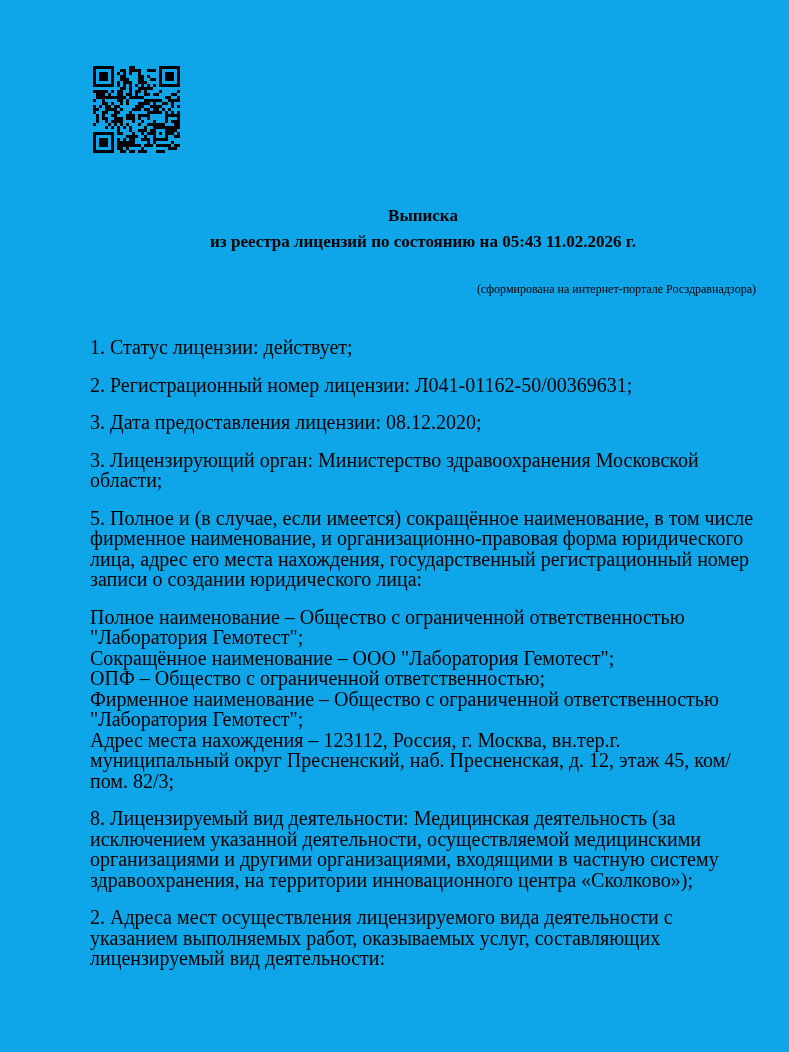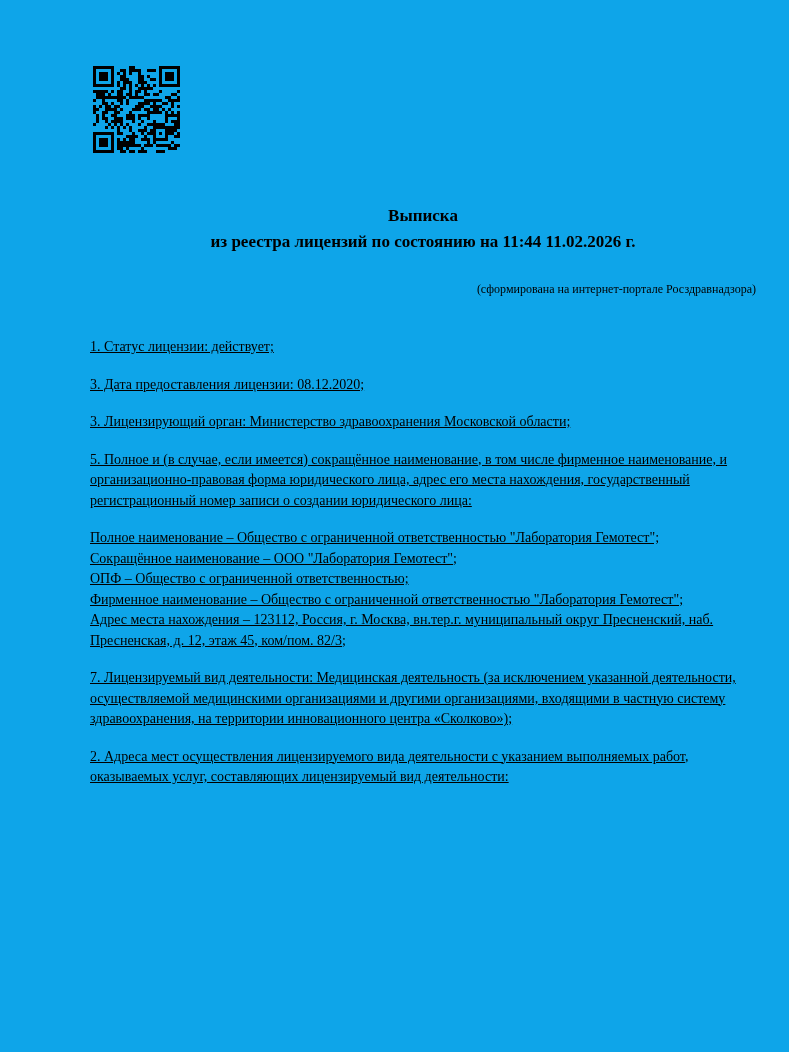--- a/index.html
+++ b/index.html
@@ -36,23 +36,22 @@
     line-height: 26px;
   }
   .subtitle {
     text-align: right;
     font-size: 12px;
     line-height: 17px;
     margin-top: 26px;
   }
   .paragraphs {
     margin-top: 39px;
-    font-size: 14px;
+    font-size: 20px;
     line-height: 20.5px;
-    text-decoration: underline;
   }
   .block {
     margin-bottom: 17px;
   }
   .line {
     margin: 0;
   }
 </style>
 </head>
 <body>
@@ -486,46 +485,49 @@
         <rect x="51" y="84" width="3" height="3"></rect>
         <rect x="63" y="84" width="3" height="3"></rect>
         <rect x="66" y="84" width="3" height="3"></rect>
         <rect x="69" y="84" width="3" height="3"></rect>
       </g>
     </svg>
 
   <div class="content">
     <div class="title">
       <div class="line">Выписка</div>
-      <div class="line">из реестра лицензий по состоянию на 11:44 11.02.2026 г.</div>
+      <div class="line">из реестра лицензий по состоянию на 05:43 11.02.2026 г.</div>
     </div>
 
     <div class="subtitle">(сформирована на интернет-портале Росздравнадзора)</div>
 
     <div class="paragraphs" id="paragraphs">
         <div class="block">
           <div class="line">1. Статус лицензии: действует;</div>
         </div>
         <div class="block">
+          <div class="line">2. Регистрационный номер лицензии: Л041-01162-50/00369631;</div>
+        </div>
+        <div class="block">
           <div class="line">3. Дата предоставления лицензии: 08.12.2020;</div>
         </div>
         <div class="block">
           <div class="line">3. Лицензирующий орган: Министерство здравоохранения Московской области;</div>
         </div>
         <div class="block">
           <div class="line">5. Полное и (в случае, если имеется) сокращённое наименование, в том числе фирменное наименование, и организационно-правовая форма юридического лица, адрес его места нахождения, государственный регистрационный номер записи о создании юридического лица:</div>
         </div>
         <div class="block">
           <div class="line">Полное наименование – Общество с ограниченной ответственностью "Лаборатория Гемотест";</div>
           <div class="line">Сокращённое наименование – ООО "Лаборатория Гемотест";</div>
           <div class="line">ОПФ – Общество с ограниченной ответственностью;</div>
           <div class="line">Фирменное наименование – Общество с ограниченной ответственностью "Лаборатория Гемотест";</div>
           <div class="line">Адрес места нахождения – 123112, Россия, г. Москва, вн.тер.г. муниципальный округ Пресненский, наб. Пресненская, д. 12, этаж 45, ком/пом. 82/3;</div>
         </div>
         <div class="block">
-          <div class="line">7. Лицензируемый вид деятельности: Медицинская деятельность (за исключением указанной деятельности, осуществляемой медицинскими организациями и другими организациями, входящими в частную систему здравоохранения, на территории инновационного центра «Сколково»);</div>
+          <div class="line">8. Лицензируемый вид деятельности: Медицинская деятельность (за исключением указанной деятельности, осуществляемой медицинскими организациями и другими организациями, входящими в частную систему здравоохранения, на территории инновационного центра «Сколково»);</div>
         </div>
         <div class="block">
           <div class="line">2. Адреса мест осуществления лицензируемого вида деятельности с указанием выполняемых работ, оказываемых услуг, составляющих лицензируемый вид деятельности:</div>
         </div>
       </div>
   </div>
 </div>
 
 </body></html>

